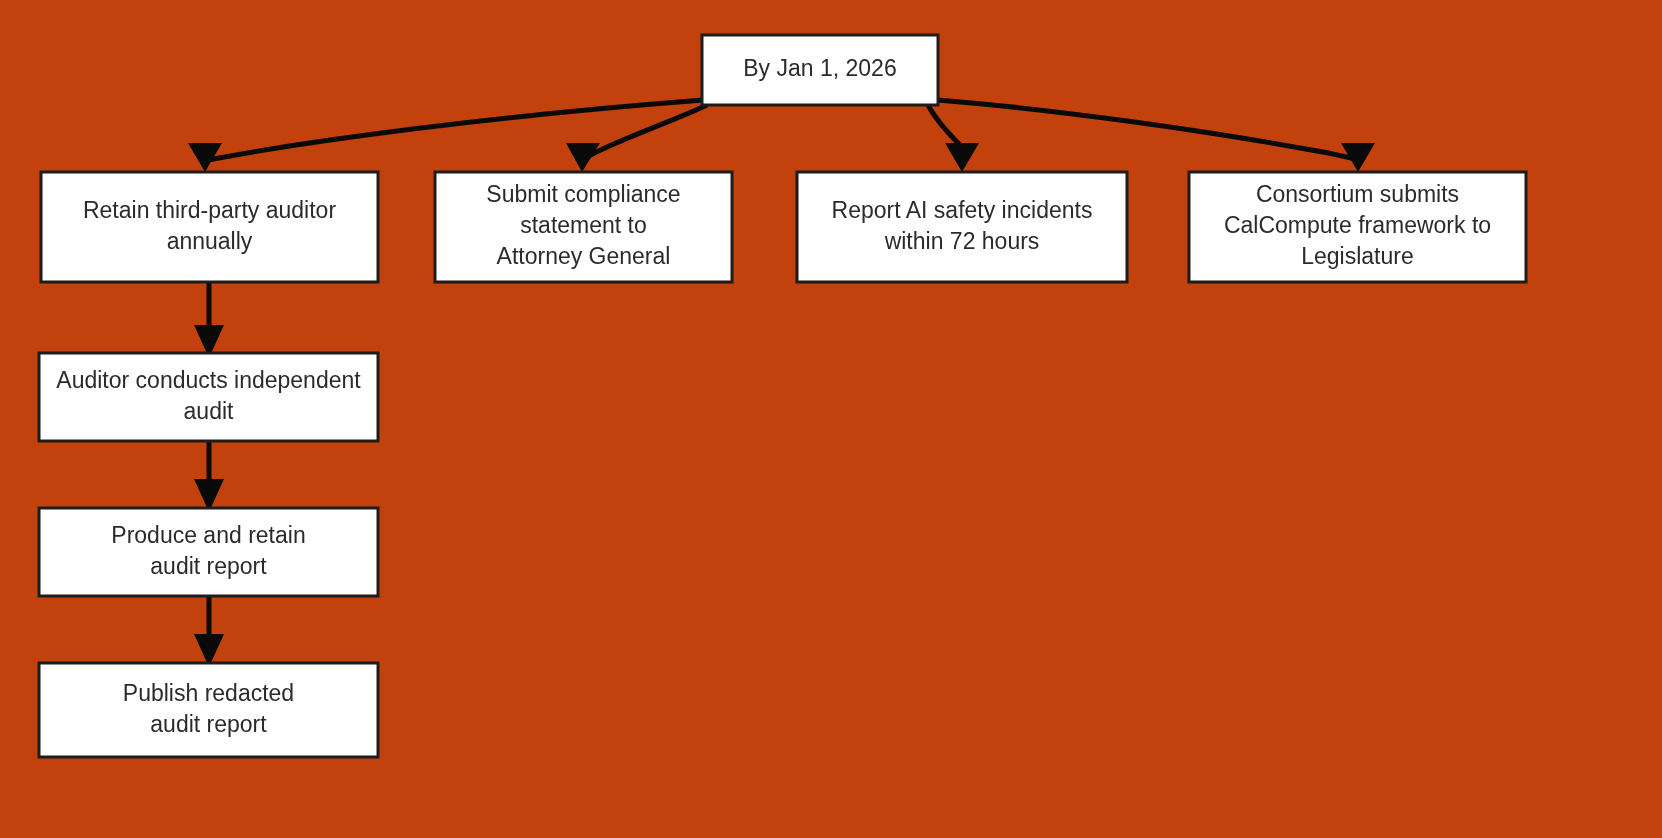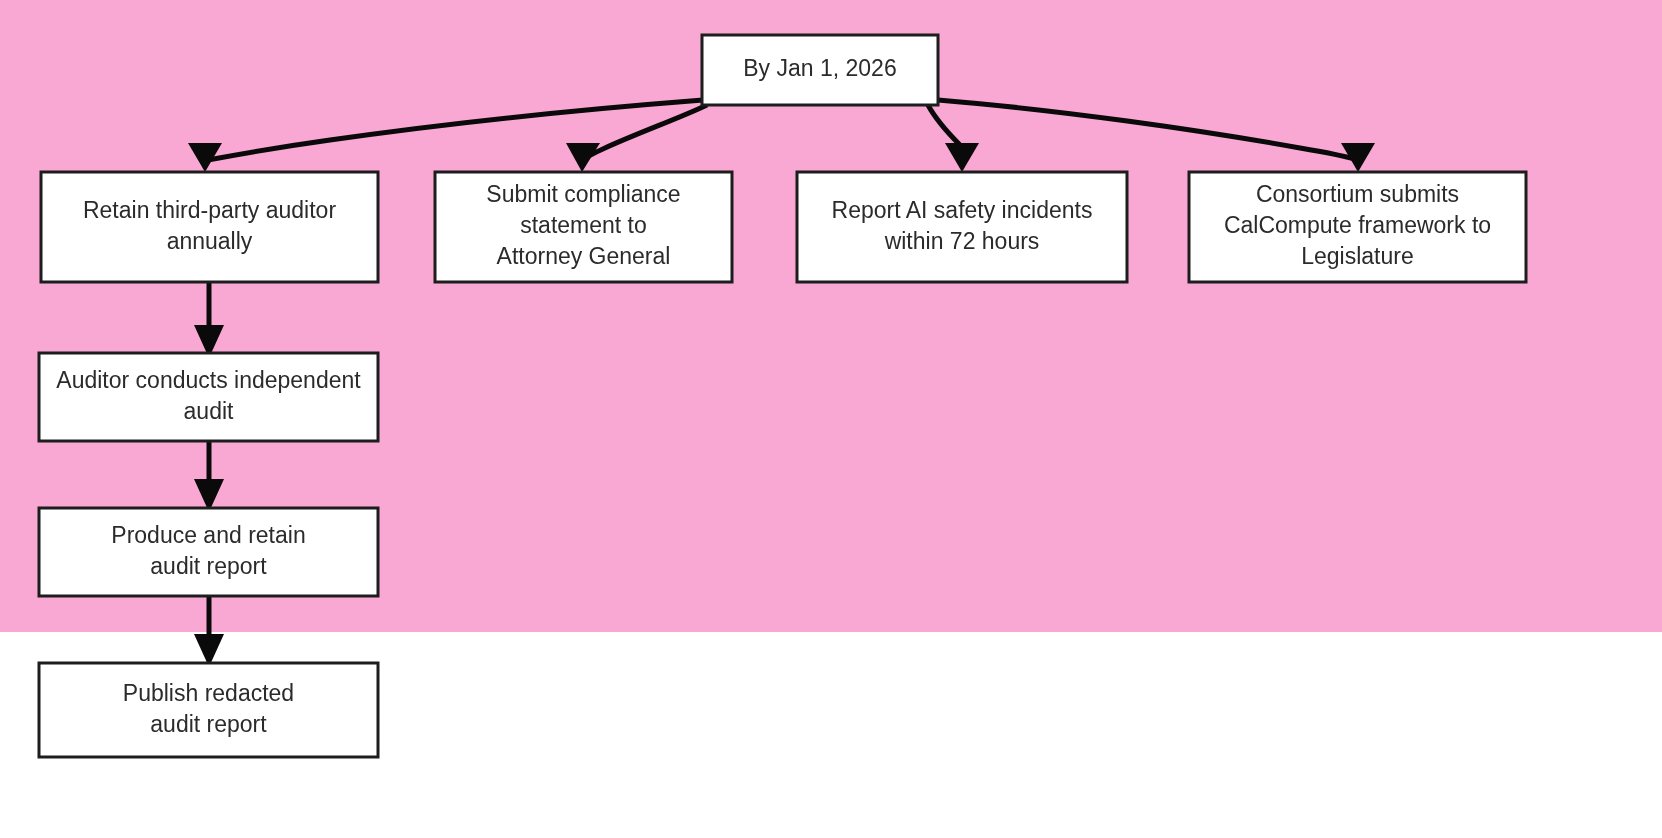--- a/index.html
+++ b/index.html
@@ -9,22 +9,22 @@
   }
   body {
     width: 1662px;
     height: 838px;
     overflow: hidden;
     font-family: "Liberation Sans", sans-serif;
   }
   #flowchart-root {
     position: relative;
     width: 1662px;
-    height: 632px;
-    background: #f9a8d4;
+    height: 838px;
+    background: #c2410c;
   }
   svg.diagram-canvas {
     display: block;
     width: 1662px;
     height: 838px;
   }
   .node-box {
     fill: #ffffff;
     stroke: #1d1d1d;
     stroke-width: 3;

